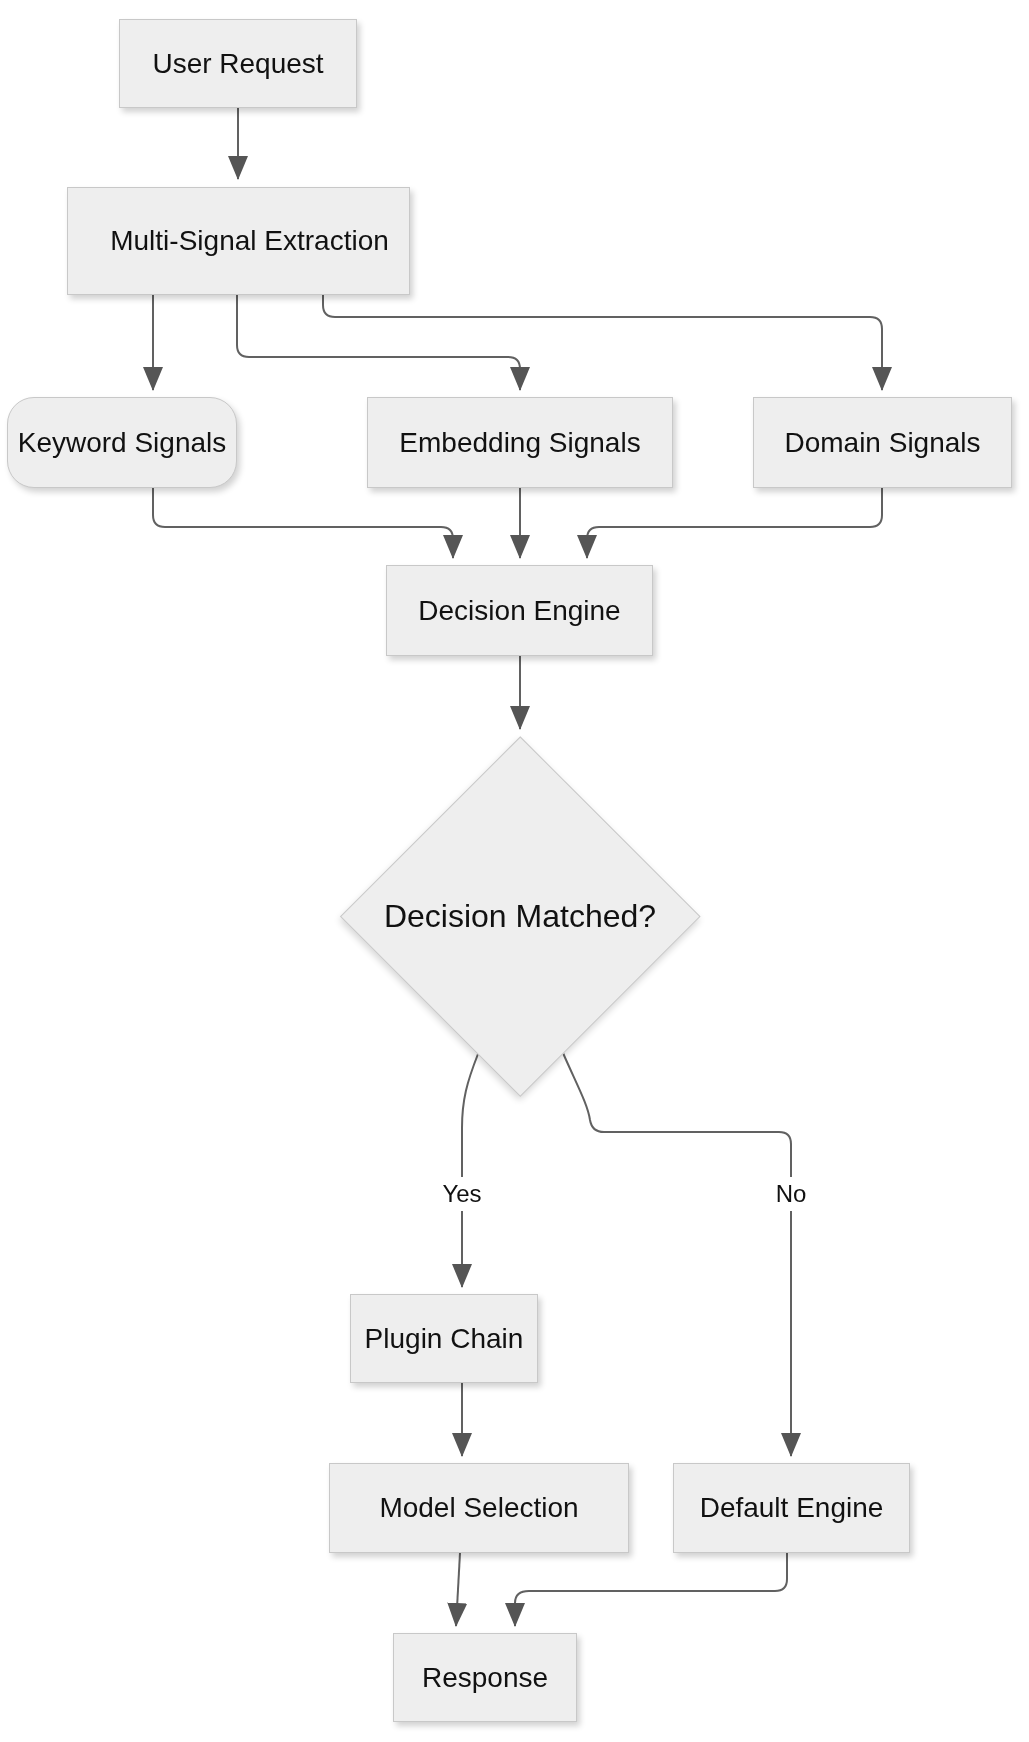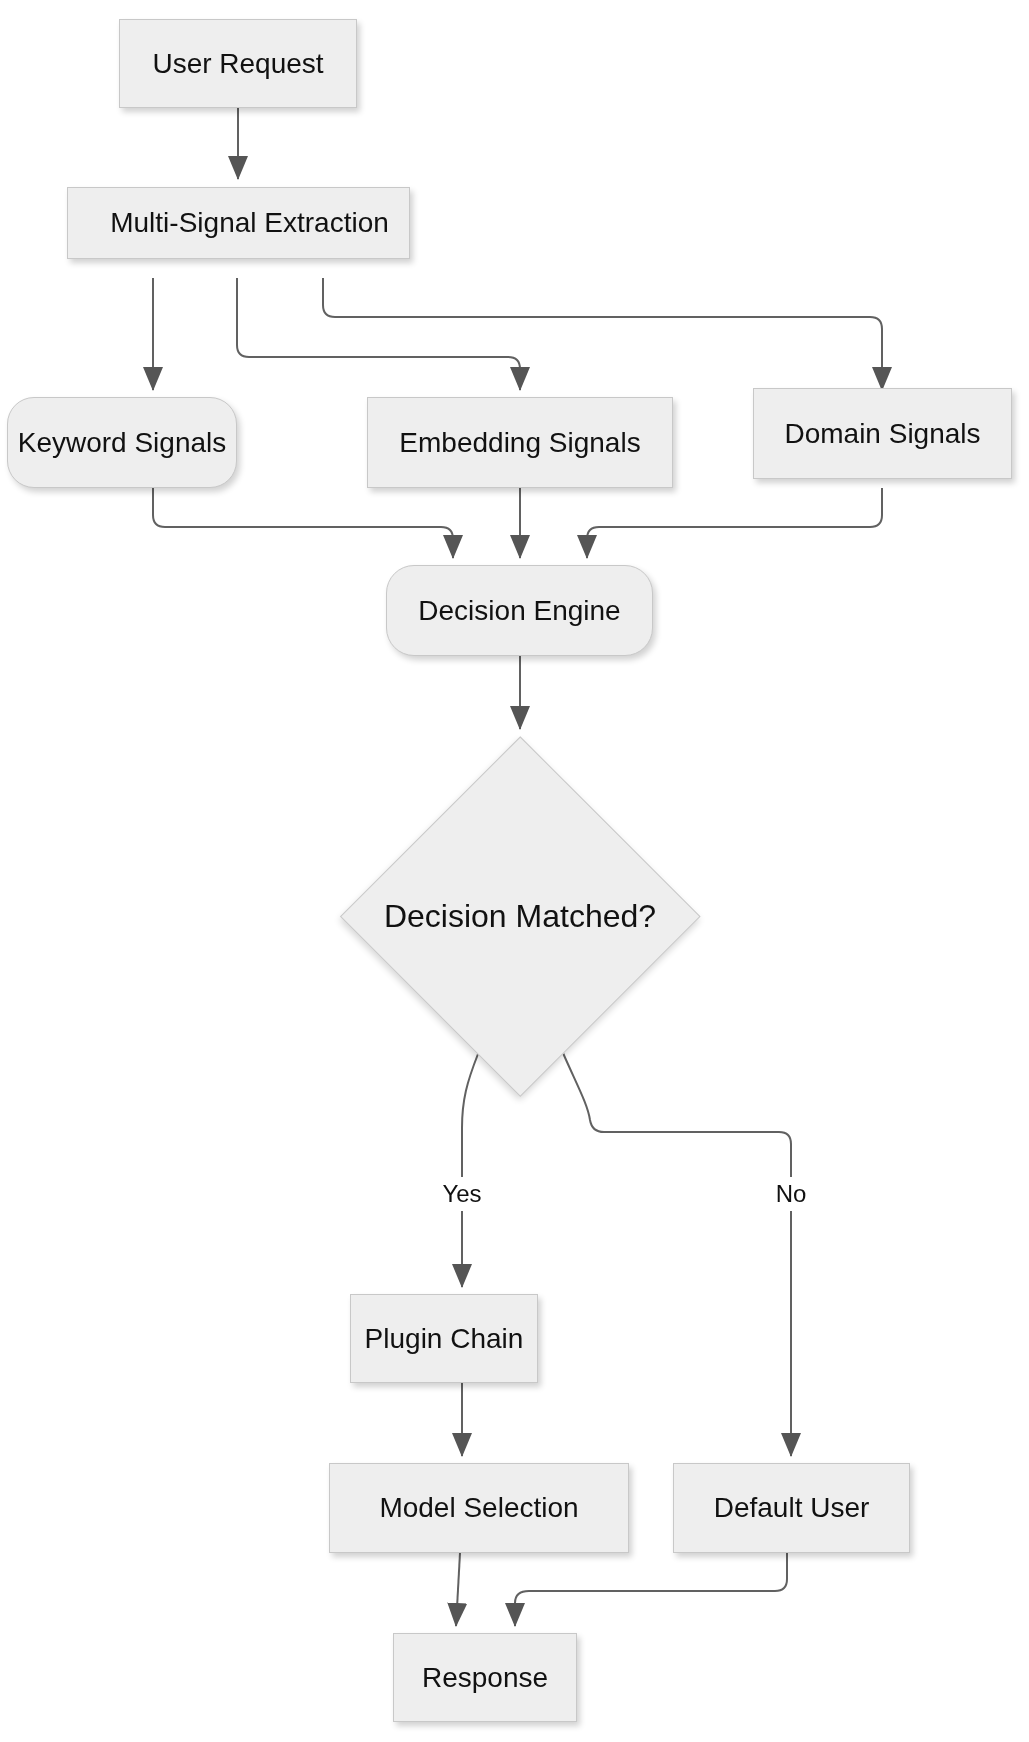--- a/index.html
+++ b/index.html
@@ -85,45 +85,45 @@
         <path class="edge" d="M563,1053 C577,1085 588,1105 590,1120 Q592,1132 604,1132 L779,1132 Q791,1132 791,1144 L791,1456" marker-end="url(#arrowhead)"></path>
         <path class="edge" d="M462,1383 L462,1456" marker-end="url(#arrowhead)"></path>
         <path class="edge" d="M460,1553 L456,1626" marker-end="url(#arrowhead)"></path>
         <path class="edge" d="M787,1553 L787,1579 Q787,1591 775,1591 L529,1591 Q515,1591 515,1603 L515,1626" marker-end="url(#arrowhead)"></path>
       </g>
   </svg>
   <div id="node-layer">
       <div class="node" style="left: 119px; top: 19px; width: 238px; height: 89px;">
         <span>User Request</span>
       </div>
-      <div class="node" style="left: 67px; top: 187px; width: 343px; height: 72px; padding-left: 22px;">
+      <div class="node" style="left: 67px; top: 187px; width: 343px; height: 108px; padding-left: 22px;">
         <span>Multi-Signal Extraction</span>
       </div>
       <div class="node" style="left: 7px; top: 397px; width: 230px; height: 91px; border-radius: 27px;">
         <span>Keyword Signals</span>
       </div>
       <div class="node" style="left: 367px; top: 397px; width: 306px; height: 91px;">
         <span>Embedding Signals</span>
       </div>
-      <div class="node" style="left: 753px; top: 388px; width: 259px; height: 91px;">
+      <div class="node" style="left: 753px; top: 397px; width: 259px; height: 91px;">
         <span>Domain Signals</span>
       </div>
-      <div class="node" style="left: 386px; top: 565px; width: 267px; height: 91px; border-radius: 28px;">
+      <div class="node" style="left: 386px; top: 565px; width: 267px; height: 91px;">
         <span>Decision Engine</span>
       </div>
       <div class="diamond-shape" style="left: 392.721px; top: 788.721px; width: 254.558px; height: 254.558px;"></div>
       <div class="diamond-label" style="left: 520px; top: 916px;">Decision Matched?</div>
       <div class="node" style="left: 350px; top: 1294px; width: 188px; height: 89px;">
         <span>Plugin Chain</span>
       </div>
       <div class="node" style="left: 329px; top: 1463px; width: 300px; height: 90px;">
         <span>Model Selection</span>
       </div>
       <div class="node" style="left: 673px; top: 1463px; width: 237px; height: 90px;">
-        <span>Default User</span>
+        <span>Default Engine</span>
       </div>
       <div class="node" style="left: 393px; top: 1633px; width: 184px; height: 89px; text-align: right;">
         <span>Response</span>
       </div>
     </div>
   <div id="label-layer">
       <div class="edge-label" style="left: 462px; top: 1194px;">Yes</div>
       <div class="edge-label" style="left: 791px; top: 1194px;">No</div>
     </div>
 </div>

